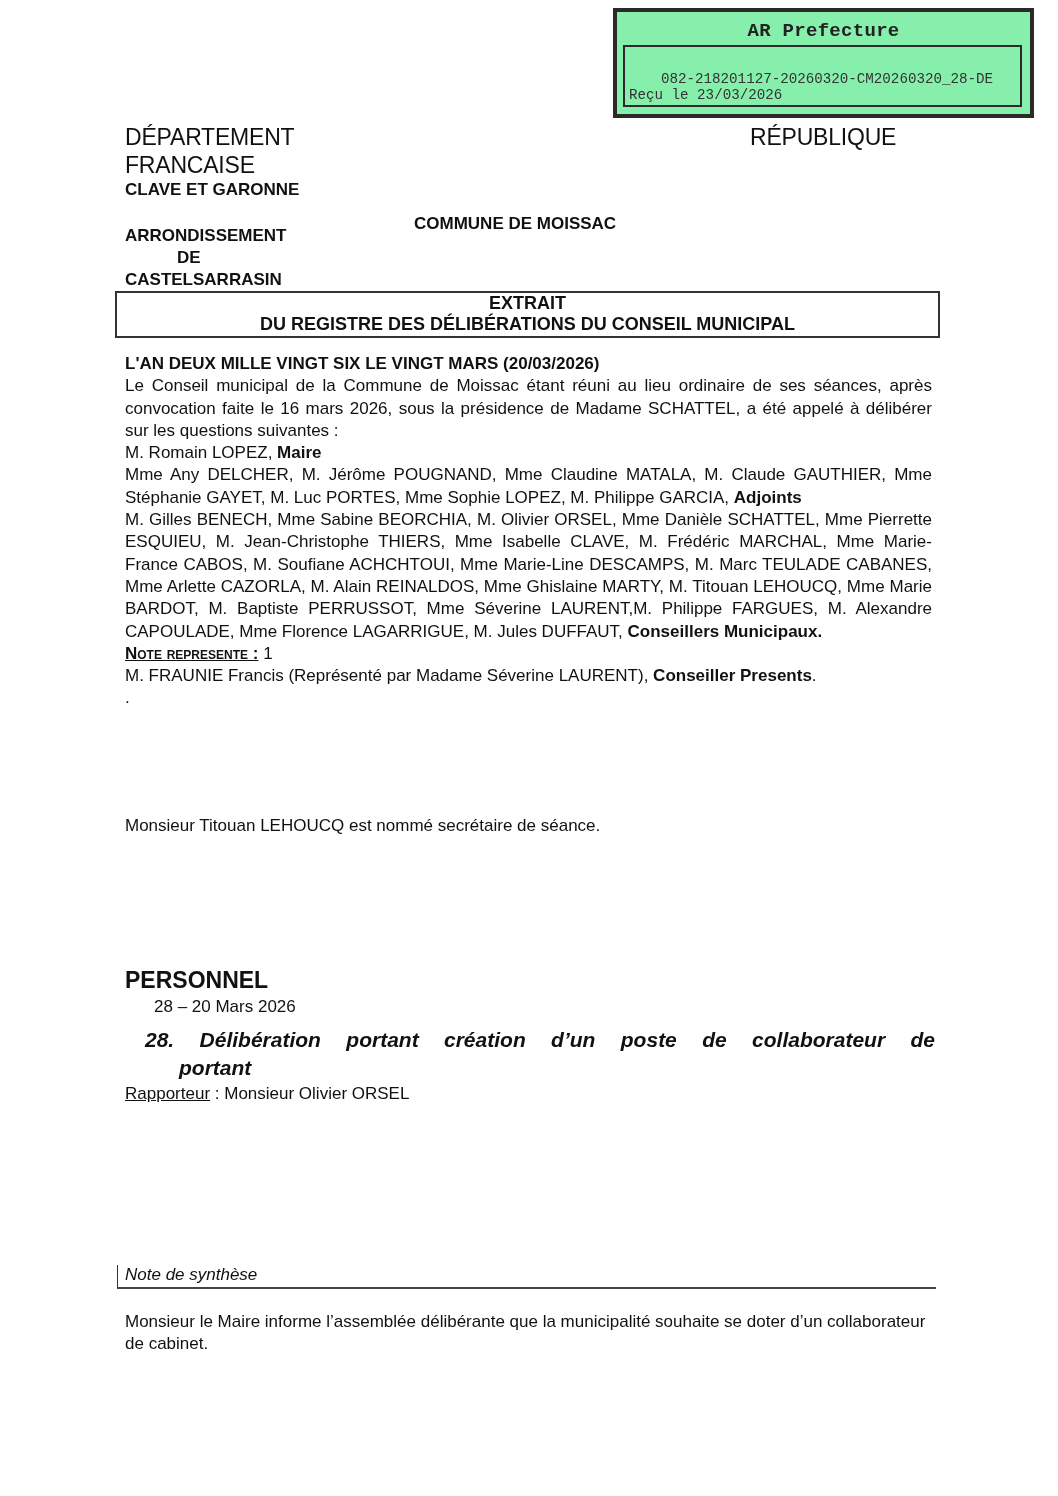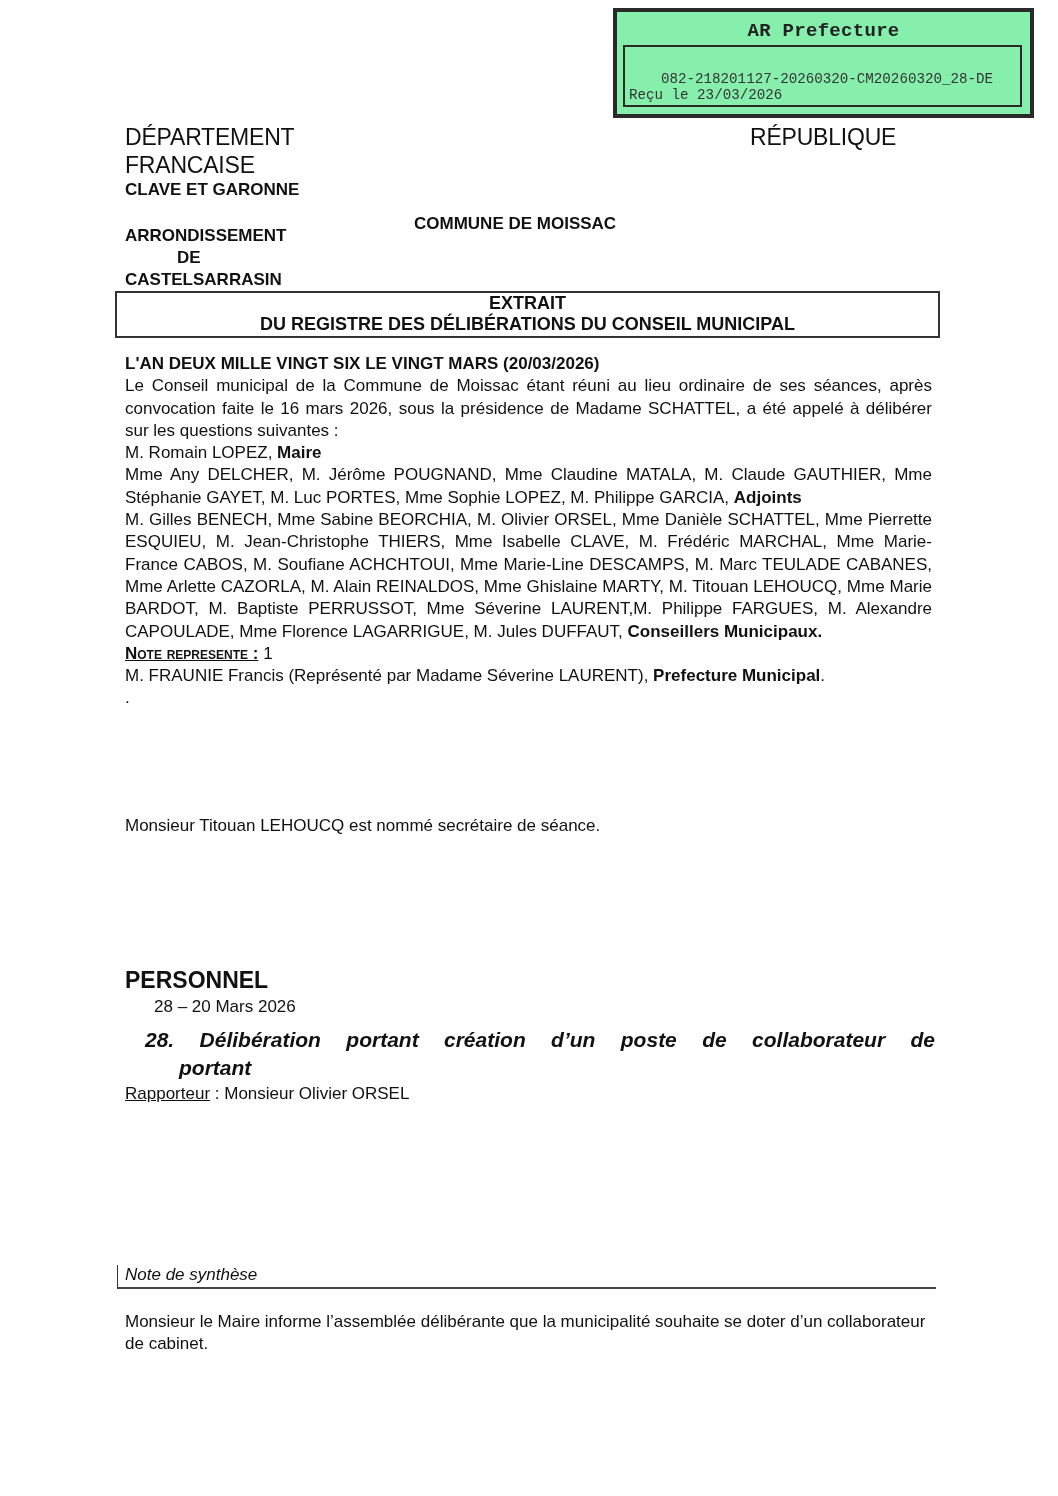--- a/index.html
+++ b/index.html
@@ -88,21 +88,21 @@
   <div>DU REGISTRE DES DÉLIBÉRATIONS DU CONSEIL MUNICIPAL</div>
 </div>
 
 <div class="abs body-text" style="top:353px;">
   <p class="b">L'AN DEUX MILLE VINGT SIX LE VINGT MARS (20/03/2026)</p>
   <p>Le Conseil municipal de la Commune de Moissac étant réuni au lieu ordinaire de ses séances, après convocation faite le 16 mars 2026, sous la présidence de Madame SCHATTEL, a été appelé à délibérer sur les questions suivantes :</p>
   <p><span>M. Romain LOPEZ, </span><span class="b">Maire</span></p>
   <p><span>Mme Any DELCHER, M. Jérôme POUGNAND, Mme Claudine MATALA, M. Claude GAUTHIER, Mme Stéphanie GAYET, M. Luc PORTES, Mme Sophie LOPEZ, M. Philippe GARCIA, </span><span class="b">Adjoints</span></p>
   <p><span>M. Gilles BENECH, Mme Sabine BEORCHIA, M. Olivier ORSEL, Mme Danièle SCHATTEL, Mme Pierrette ESQUIEU, M. Jean-Christophe THIERS, Mme Isabelle CLAVE, M. Frédéric MARCHAL, Mme Marie-France CABOS, M. Soufiane ACHCHTOUI, Mme Marie-Line DESCAMPS, M. Marc TEULADE CABANES, Mme Arlette CAZORLA, M. Alain REINALDOS, Mme Ghislaine MARTY, M. Titouan LEHOUCQ, Mme Marie BARDOT, M. Baptiste PERRUSSOT, Mme Séverine LAURENT,M. Philippe FARGUES, M. Alexandre CAPOULADE, Mme Florence LAGARRIGUE, M. Jules DUFFAUT, </span><span class="b">Conseillers Municipaux</span><span class="b">.</span></p>
   <p><span class="label-sc">Note represente :</span><span> 1</span></p>
-  <p><span>M. FRAUNIE Francis (Représenté par Madame Séverine LAURENT), </span><span class="b">Prefecture Municipal</span><span>.</span></p>
+  <p><span>M. FRAUNIE Francis (Représenté par Madame Séverine LAURENT), </span><span class="b">Conseiller Presents</span><span>.</span></p>
   <p>.</p>
 </div>
 
 <div class="abs" style="left:125px; top:816px; font-size:17px;">Monsieur Titouan LEHOUCQ est nommé secrétaire de séance.</div>
 
 <div class="abs heading-personnel">PERSONNEL</div>
 <div class="abs date-line">28 – 20 Mars 2026</div>
 <div class="abs delib-title">
   <div style="text-align:justify; text-align-last:justify;">28. Délibération portant création d’un poste de collaborateur de</div>
   <div class="cont">portant</div>

